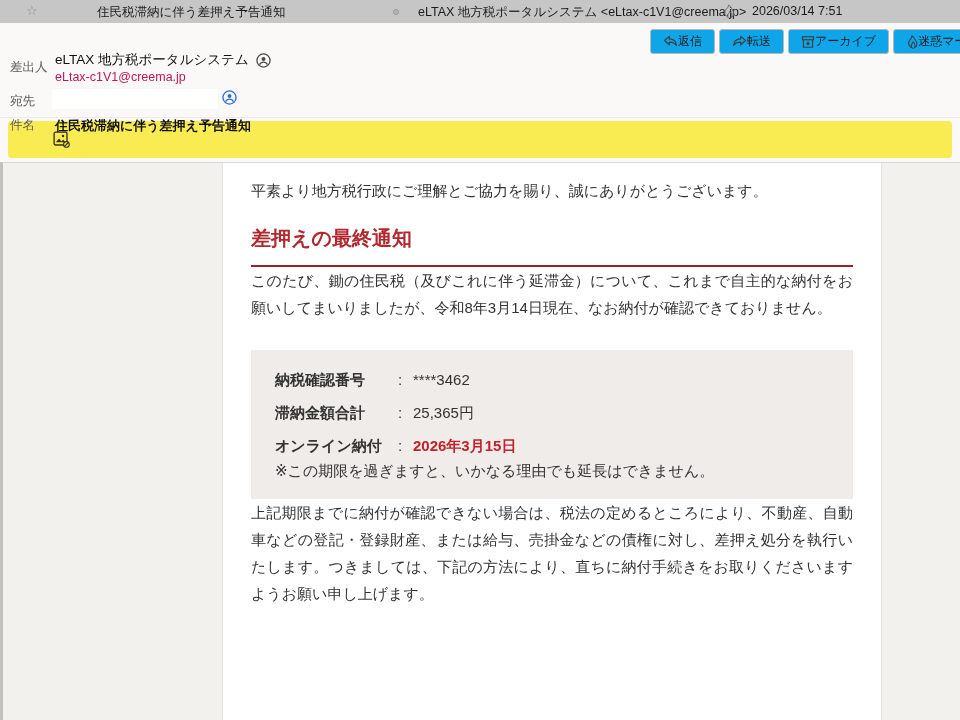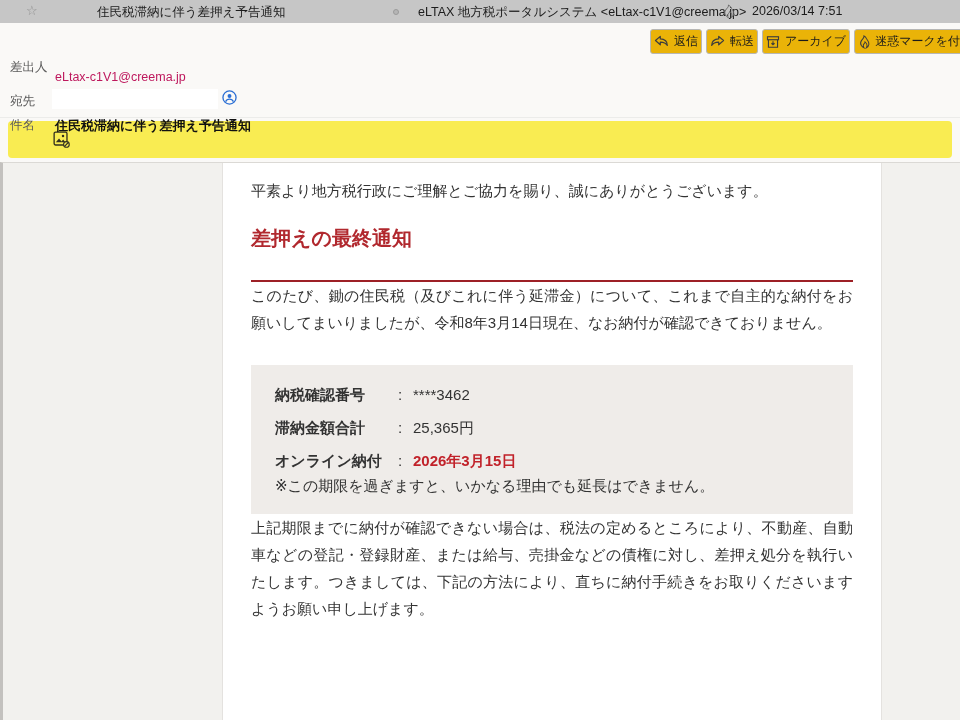--- a/index.html
+++ b/index.html
@@ -19,39 +19,39 @@
   
   .msghead { position:relative; height:95px; background:#faf9f7; border-bottom:1px solid #ececea; }
   .hlabel { position:absolute; left:10px; font-size:12.5px; color:#5c5c5c; }
   .from-name { position:absolute; left:55px; top:28px; font-size:13.5px; color:#111; display:flex; align-items:center; gap:7px; }
   .from-email { position:absolute; left:55px; top:47px; font-size:12.5px; color:#be185d; }
   .to-box { position:absolute; left:52px; top:66px; width:166px; height:20px; background:#ffffff; }
   .to-contact { position:absolute; left:222px; top:67px; }
   .subj-val { position:absolute; left:55px; top:94px; font-size:13px; font-weight:bold; color:#111; }
 
   .actions { position:absolute; left:650px; top:6px; display:flex; gap:4px; white-space:nowrap; }
-  .btn { display:flex; align-items:center; gap:5px; height:25px; padding:3px 3px;
-    background:#eab308; border:1px solid #b7b7b5; border-radius:3px;
+  .btn { display:flex; align-items:center; height:25px; padding:3px 12px;
+    background:#0ea5e9; border:1px solid #b7b7b5; border-radius:3px;
     font-size:12px; color:#1b1b1b; cursor:pointer; }
   .btn svg { flex:0 0 auto; }
 
   
   .banner-wrap { background:#faf9f7; padding:3px 8px 4px 8px; }
   .banner { display:flex; align-items:center; height:37px; background:#f9ec52;
     border-radius:4px; font-size:12.5px; color:#26231a; }
   .banner .b-icon { margin:0 17px 0 45px; display:flex; }
 
   
   .mailarea { height:560px; background:#f2f1ee; border-top:1px solid #dbd9d5; border-left:3px solid #c3c1be; }
   .mailcol { width:660px; height:100%; margin-left:219px; background:#ffffff;
     border-left:1px solid #e4e2df; border-right:1px solid #e4e2df; padding:14px 28px 0 28px;
     font-size:15px; line-height:27px; color:#333; }
   .mailcol p { margin:0; text-align:justify; }
   .m-heading { margin-top:22px; font-size:20px; line-height:24px; font-weight:bold;
-    color:#b1282e; padding-bottom:30px; border-bottom:2px solid #9d2026; }
+    color:#b1282e; padding-bottom:15px; border-bottom:2px solid #9d2026; }
   .m-p2 { margin-top:20px; }
   .detail-box { margin-top:29px; background:#efece9; padding:19px 24px 16px 24px; }
   .d-row { display:flex; margin-bottom:11px; line-height:22px; }
   .d-label { font-weight:bold; width:112px; flex:0 0 auto; }
   .d-colon { width:26px; flex:0 0 auto; text-align:center; }
   .d-value.red { color:#c1222a; font-weight:bold; }
   .d-note { line-height:24px; margin-bottom:0; }
   .m-p3 { margin-top:31px; }
   .m-p4 { margin-top:23px; }
   .m-p4 b { font-weight:bold; }
@@ -68,20 +68,28 @@
   <span class="tb-flame">
     <svg width="13" height="15" viewBox="0 0 13 15">
         <path d="M6.5 1c.3 2-1.8 3.4-2.8 5C2.6 7.7 2.5 9.7 3.6 11.3 4.7 13 6.5 13.7 6.5 13.7s-1.3-1.6-.6-3.2c.5-1.2 1.7-1.7 1.7-3.1 1.4 1 2.3 2.4 2.2 4-.1 1.1-.7 2.3-.7 2.3s2.4-1.3 2.7-3.8C12.2 6.6 9.4 5 8.7 3 8.3 2 6.5 1 6.5 1z" fill="none" stroke="#6a6a6a" stroke-width="1"></path>
       </svg>
   </span>
   <span class="tb-date">2026/03/14 7:51</span>
 </div>
 
 <div class="msghead">
   <span class="hlabel" style="top:36px">差出人</span>
+  <span class="from-name">
+    <span>eLTAX 地方税ポータルシステム</span>
+    <svg width="15" height="15" viewBox="0 0 16 16">
+        <circle cx="8" cy="8" r="7" fill="none" stroke="#4a4a4a" stroke-width="1.4"></circle>
+        <circle cx="8" cy="6.3" r="2.1" fill="#4a4a4a"></circle>
+        <path d="M3.8 12.4c.8-1.9 2.4-2.7 4.2-2.7s3.4.8 4.2 2.7" fill="none" stroke="#4a4a4a" stroke-width="1.4"></path>
+      </svg>
+  </span>
   <span class="from-email">eLtax-c1V1@creema.jp</span>
 
   <span class="hlabel" style="top:70px">宛先</span>
   <span class="to-box"></span>
   <span class="to-contact">
     <svg width="15" height="15" viewBox="0 0 16 16">
         <circle cx="8" cy="8" r="7" fill="none" stroke="#2b6fd4" stroke-width="1.4"></circle>
         <circle cx="8" cy="6.3" r="2.1" fill="#2b6fd4"></circle>
         <path d="M3.8 12.4c.8-1.9 2.4-2.7 4.2-2.7s3.4.8 4.2 2.7" fill="none" stroke="#2b6fd4" stroke-width="1.4"></path>
       </svg>

